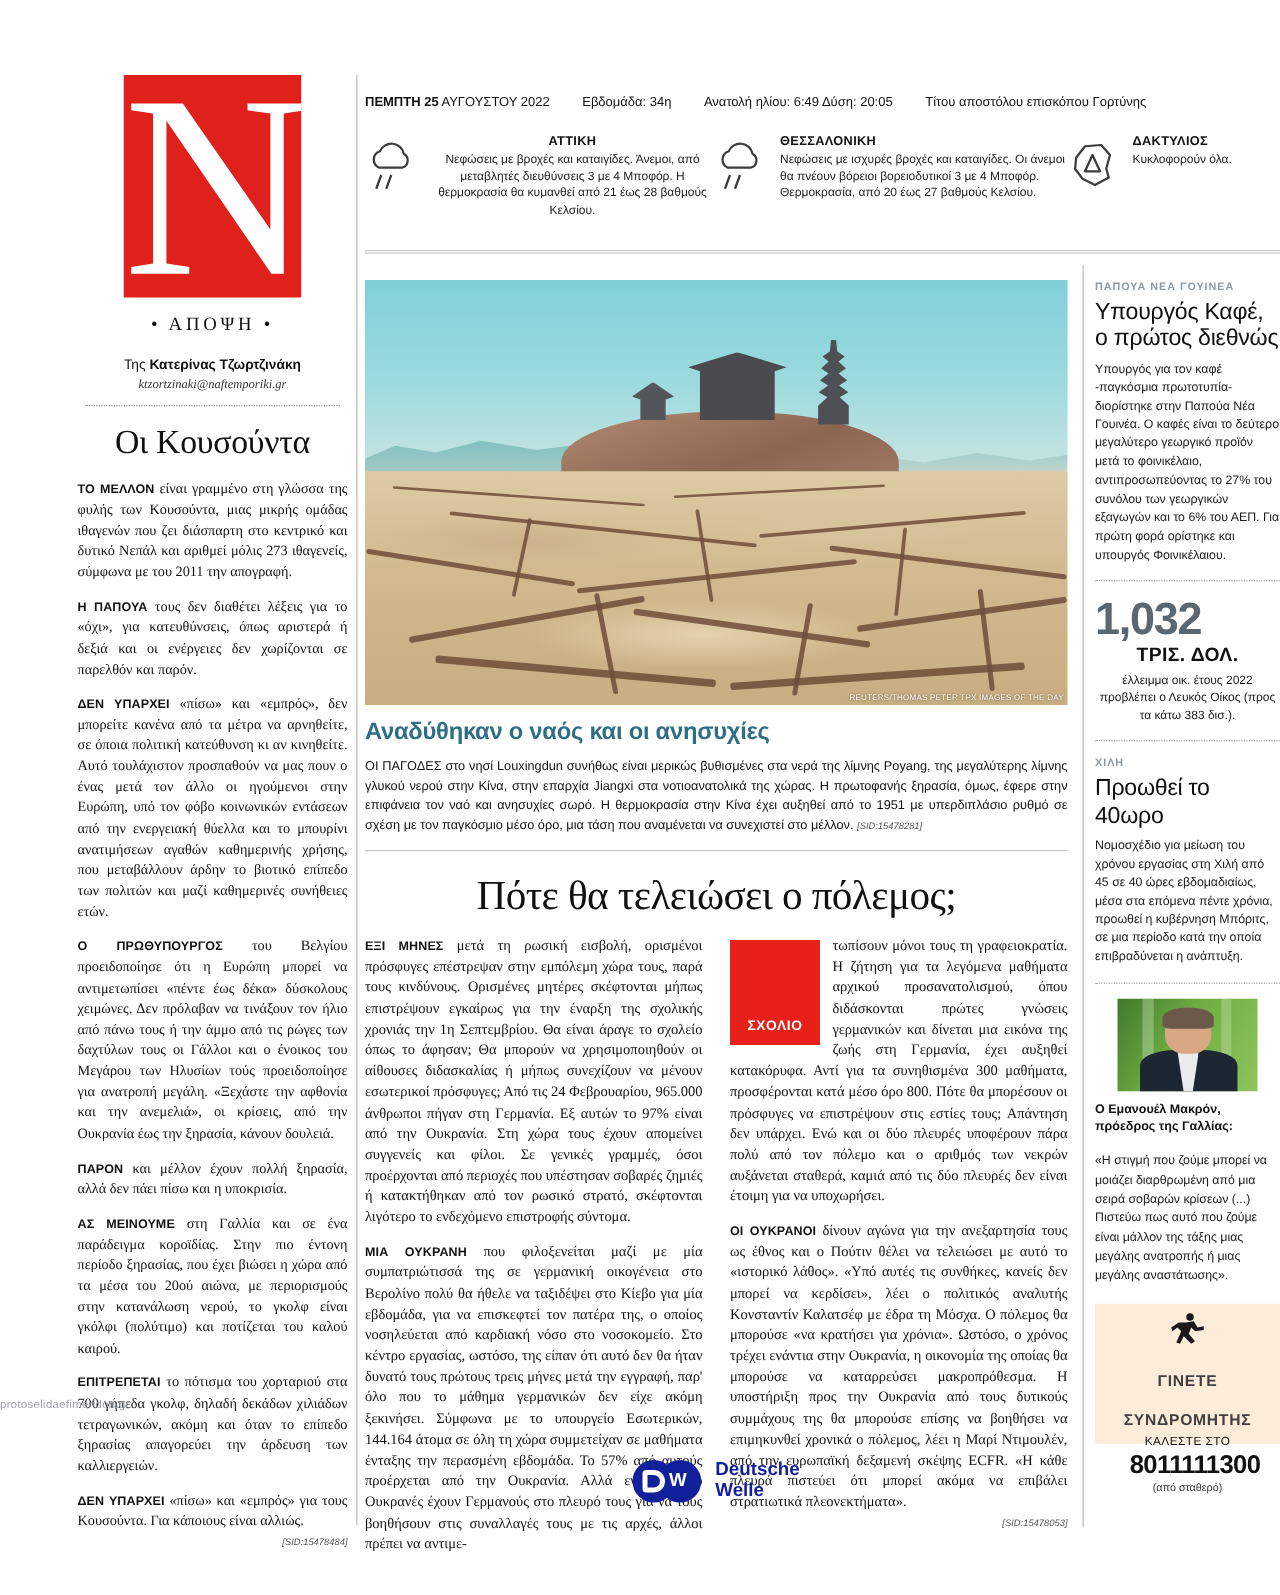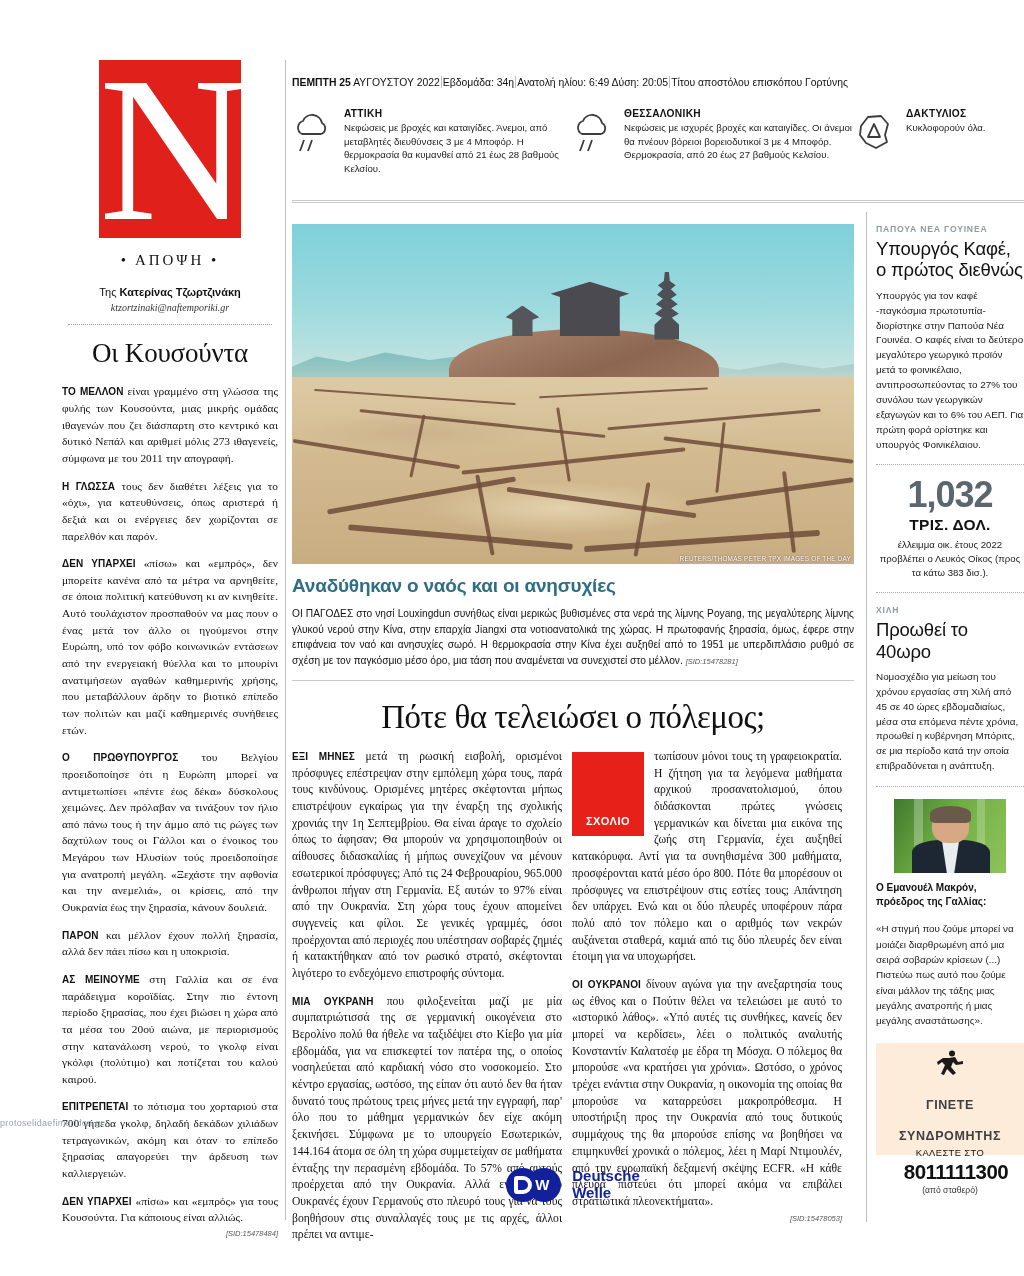--- a/index.html
+++ b/index.html
@@ -117,36 +117,36 @@
     width: 575px;
   }
   .hdr-line {
     font-size: 10.4px;
     color: #111;
     display: flex;
     align-items: center;
     gap: 0;
     white-space: nowrap;
   }
-  .hdr-line .seg { padding: 0 1px; }
+  .hdr-line .seg { padding: 0 13px; }
   .hdr-line .seg:first-child { padding-left: 0; }
   .hdr-line .div {
     width: 1px; height: 12px; background: #bdbdbd;
   }
   .hdr-line b { font-weight: 700; }
 
   .weather {
     position: absolute;
     left: 292px; top: 108px;
     width: 732px;
     display: flex;
     gap: 0;
   }
   .wx { display: flex; gap: 8px; }
-  .wx.attiki { width: 280px; }
+  .wx.attiki { width: 280px; text-align: center; }
   .wx.thess { width: 282px; }
   .wx.dakt { width: 170px; }
   .wx-icon { width: 44px; flex: 0 0 44px; padding-top: 2px; }
   .wx-txt { flex: 1; }
   .wx-title {
     font-size: 10.2px; font-weight: 700; letter-spacing: 0.3px;
     margin-bottom: 2px;
   }
   .wx-desc {
     font-size: 9.6px; line-height: 1.42; color: #222;
@@ -249,21 +249,21 @@
     font-family: "Liberation Serif", serif;
     font-size: 33px;
     text-align: center;
     margin-top: 18px;
     font-weight: 400;
     letter-spacing: -0.5px;
   }
   .art-cols {
     margin-top: 13px;
     display: flex;
-    gap: 10px;
+    gap: 22px;
   }
   .art-col { width: 270px; position: relative; }
   .art-col p {
     font-family: "Liberation Serif", serif;
     font-size: 11.6px;
     line-height: 1.44;
     text-align: justify;
     margin-bottom: 11px;
     hyphens: auto;
   }
@@ -331,21 +331,20 @@
   }
   .r-head {
     font-size: 18.5px; font-weight: 400; line-height: 1.16;
     color: #111; margin-bottom: 8px; letter-spacing: -0.2px;
   }
   .r-body {
     font-size: 9.9px; line-height: 1.5; color: #1a1a1a;
   }
   .r-dots { border-top: 1.6px dotted #a8a8a8; margin: 12px 0 12px 0; }
   .bignum {
-    text-align: center;
     font-size: 36px;
     font-weight: 700;
     color: #5a6670;
     line-height: 1;
     letter-spacing: -1px;
   }
   .bigunit {
     text-align: center;
     font-size: 15.5px;
     font-weight: 700;
@@ -436,21 +435,21 @@
     </div>
     <div class="apopsi">• ΑΠΟΨΗ •</div>
     <div class="byline">
       <span>Της </span><b>Κατερίνας Τζωρτζινάκη</b>
       <div class="email">ktzortzinaki@naftemporiki.gr</div>
     </div>
     <div class="dotline"></div>
     <h1 class="op-title">Οι Κουσούντα</h1>
     <div class="op-body" id="op-body">
         <p><b>ΤΟ ΜΕΛΛΟΝ</b><span> είναι γραμμένο στη γλώσσα της φυλής των Κουσούντα, μιας μικρής ομάδας ιθαγενών που ζει διάσπαρτη στο κεντρικό και δυτικό Νεπάλ και αριθμεί μόλις 273 ιθαγενείς, σύμφωνα με του 2011 την απογραφή.</span></p>
-        <p><b>Η ΓΛΩΣΣΑ</b><span> τους δεν διαθέτει λέξεις για το «όχι», για κατευθύνσεις, όπως αριστερά ή δεξιά και οι ενέργειες δεν χωρίζονται σε παρελθόν και παρόν.</span></p>
+        <p><b>Η ΠΑΠΟΥΑ</b><span> τους δεν διαθέτει λέξεις για το «όχι», για κατευθύνσεις, όπως αριστερά ή δεξιά και οι ενέργειες δεν χωρίζονται σε παρελθόν και παρόν.</span></p>
         <p><b>ΔΕΝ ΥΠΑΡΧΕΙ</b><span> «πίσω» και «εμπρός», δεν μπορείτε κανένα από τα μέτρα να αρνηθείτε, σε όποια πολιτική κατεύθυνση κι αν κινηθείτε. Αυτό τουλάχιστον προσπαθούν να μας πουν ο ένας μετά τον άλλο οι ηγούμενοι στην Ευρώπη, υπό τον φόβο κοινωνικών εντάσεων από την ενεργειακή θύελλα και το μπουρίνι ανατιμήσεων αγαθών καθημερινής χρήσης, που μεταβάλλουν άρδην το βιοτικό επίπεδο των πολιτών και μαζί καθημερινές συνήθειες ετών.</span></p>
         <p><b>Ο ΠΡΩΘΥΠΟΥΡΓΟΣ</b><span> του Βελγίου προειδοποίησε ότι η Ευρώπη μπορεί να αντιμετωπίσει «πέντε έως δέκα» δύσκολους χειμώνες. Δεν πρόλαβαν να τινάξουν τον ήλιο από πάνω τους ή την άμμο από τις ρώγες των δαχτύλων τους οι Γάλλοι και ο ένοικος του Μεγάρου των Ηλυσίων τούς προειδοποίησε για ανατροπή μεγάλη. «Ξεχάστε την αφθονία και την ανεμελιά», οι κρίσεις, από την Ουκρανία έως την ξηρασία, κάνουν δουλειά.</span></p>
         <p><b>ΠΑΡΟΝ</b><span> και μέλλον έχουν πολλή ξηρασία, αλλά δεν πάει πίσω και η υποκρισία.</span></p>
         <p><b>ΑΣ ΜΕΙΝΟΥΜΕ</b><span> στη Γαλλία και σε ένα παράδειγμα κοροϊδίας. Στην πιο έντονη περίοδο ξηρασίας, που έχει βιώσει η χώρα από τα μέσα του 20ού αιώνα, με περιορισμούς στην κατανάλωση νερού, το γκολφ είναι γκόλφι (πολύτιμο) και ποτίζεται του καλού καιρού.</span></p>
         <p><b>ΕΠΙΤΡΕΠΕΤΑΙ</b><span> το πότισμα του χορταριού στα 700 γήπεδα γκολφ, δηλαδή δεκάδων χιλιάδων τετραγωνικών, ακόμη και όταν το επίπεδο ξηρασίας απαγορεύει την άρδευση των καλλιεργειών.</span></p>
         <p><b>ΔΕΝ ΥΠΑΡΧΕΙ</b><span> «πίσω» και «εμπρός» για τους Κουσούντα. Για κάποιους είναι αλλιώς.</span><span class="sid">[SID:15478484]</span></p>
       </div>
   </div>
   <div class="watermark" style="left:0; top:1118px;">protoselidaefimeridon.gr</div>
 

